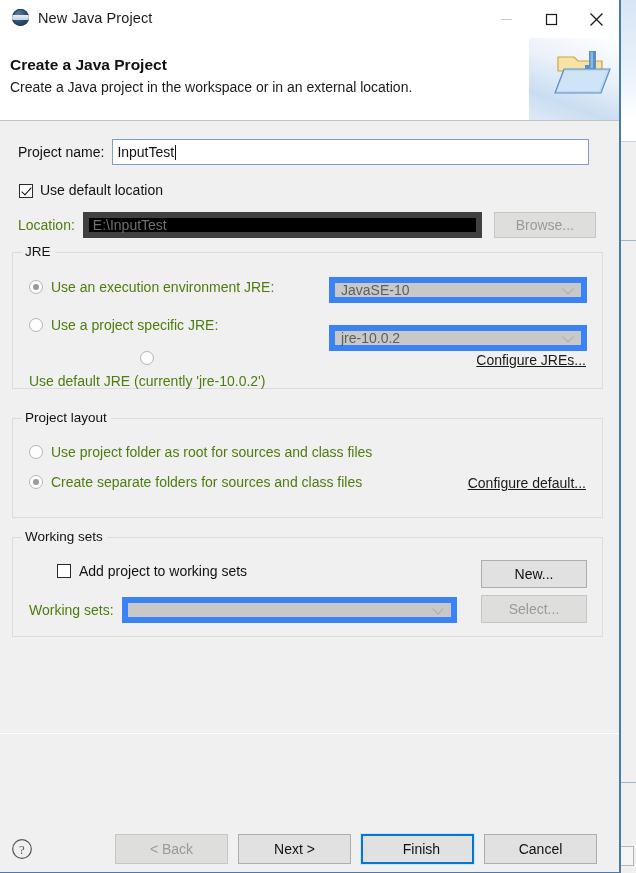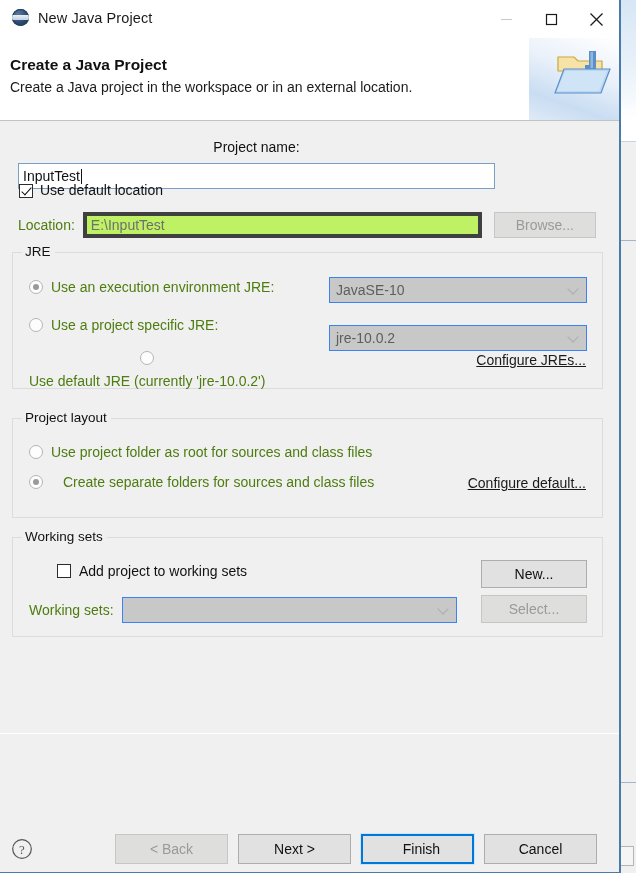--- a/index.html
+++ b/index.html
@@ -124,22 +124,22 @@
   .tinput {
     border: 1px solid #7a9fc4;
     background: #ffffff;
     height: 26px;
     font-size: 14px;
     color: #111;
     display: flex; align-items: center;
     padding: 0 1px 0 4px;
   }
   .tinput.disabled {
-    border: 4px solid #404040;
-    background: #bef264;
+    border: 6px solid #404040;
+    background: #000000;
     color: #6f6f6f;
   }
   .caret {
     display: inline-block;
     width: 1px; height: 15px; background: #111; margin-left: 1px;
   }
 
   
   .cb {
     width: 14px; height: 14px;
@@ -182,21 +182,21 @@
     position: absolute; left: 9px; top: -9px;
     background: #f0f0f0;
     padding: 0 4px 0 3px;
     font-size: 13.5px; color: #111;
   }
 
   
   .combo {
     height: 26px;
     background: #c8c8c8;
-    border: 1px solid #3b82f6;
+    border: 6px solid #3b82f6;
     display: flex; align-items: center;
     padding-left: 6px;
     font-size: 14px; color: #5e5e5e;
     position: relative;
   }
   .combo .chev {
     position: absolute; right: 9px; top: 50%;
     width: 8px; height: 8px; margin-top: -5px;
     border-right: 1.4px solid #adadad;
     border-bottom: 1.4px solid #adadad;
@@ -302,21 +302,21 @@
         <rect x="38.5" y="5" width="2.5" height="16" fill="#90b8de"></rect>
 
         <path d="M3 46 L12 22 L58 22 L49 46 Z" fill="#bcd8f0" stroke="#5b8fc9" stroke-width="1.2"></path>
         <path d="M5 44 L13 24 L55 24 L47 44 Z" fill="#d6e8f8" opacity="0.75"></path>
       </svg>
     </div>
   </div>
 
   <div class="content">
 
-    <div class="row ctl-row" style="left:18px; top:18px;flex-direction:column;">
+    <div class="row ctl-row" style="left:18px; top:18px;">
       <div class="lbl">Project name:</div>
       <div class="tinput" style="width:477px;">
         <span>InputTest</span>
           <span class="caret"></span>
       </div>
     </div>
 
     <div class="row ctl-row" style="left:19px; top:61px; gap:7px;align-items:flex-end;">
       <div class="cb checked"></div>
       <div class="lbl">Use default location</div>
@@ -359,21 +359,21 @@
     </div>
 
     <div class="group" style="left:12px; top:297px; width:591px; height:100px;">
       <div class="gtitle">Project layout</div>
 
       <div class="row ctl-row" style="left:16px; top:25px; gap:8px;">
         <div class="rb"></div>
         <div class="lbl dim">Use project folder as root for sources and class files</div>
       </div>
 
-      <div class="row ctl-row" style="left:16px; top:55px; gap:20px;">
+      <div class="row ctl-row" style="left:16px; top:55px; gap:8px;">
         <div class="rb sel"></div>
         <div class="lbl dim">Create separate folders for sources and class files</div>
       </div>
       <div class="link" style="position:absolute; right:16px; top:56px;">Configure default...</div>
     </div>
 
     <div class="group" style="left:12px; top:416px; width:591px; height:100px;">
       <div class="gtitle">Working sets</div>
 
       <div class="row ctl-row" style="left:16px; top:25px; gap:8px;padding-left:28px;">

